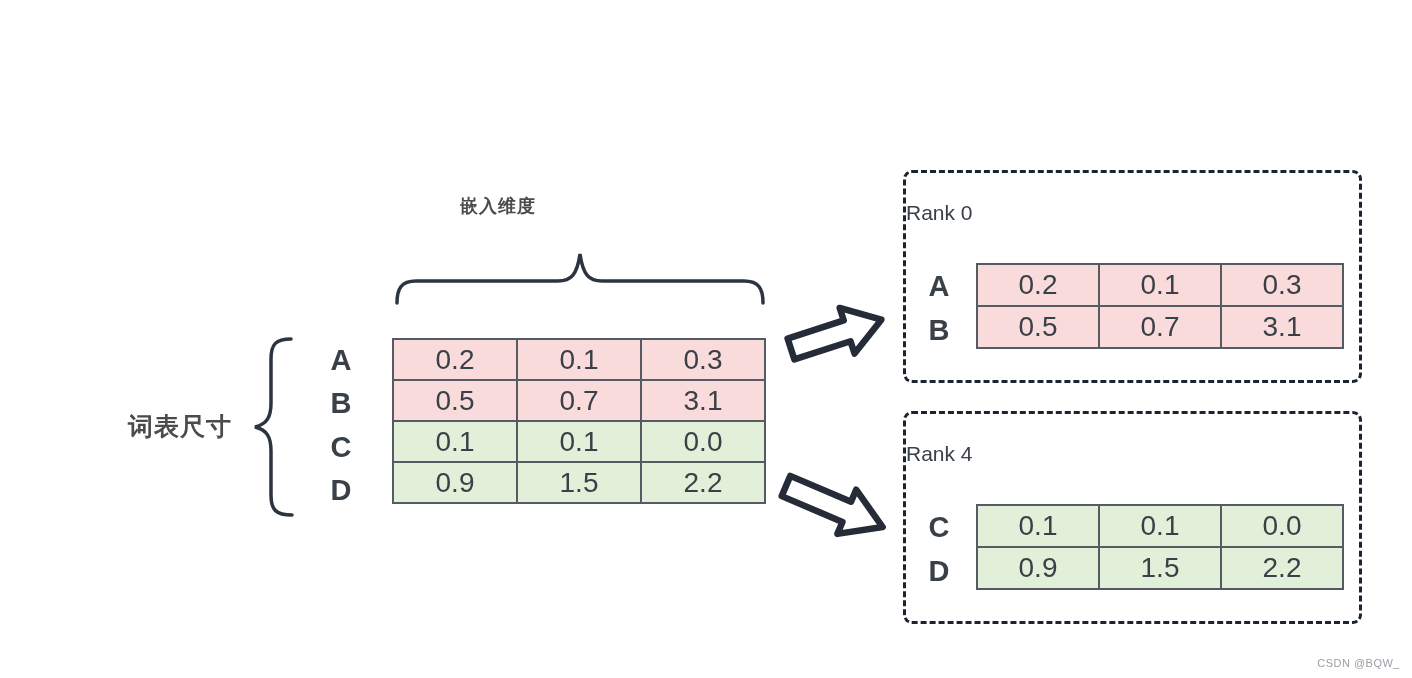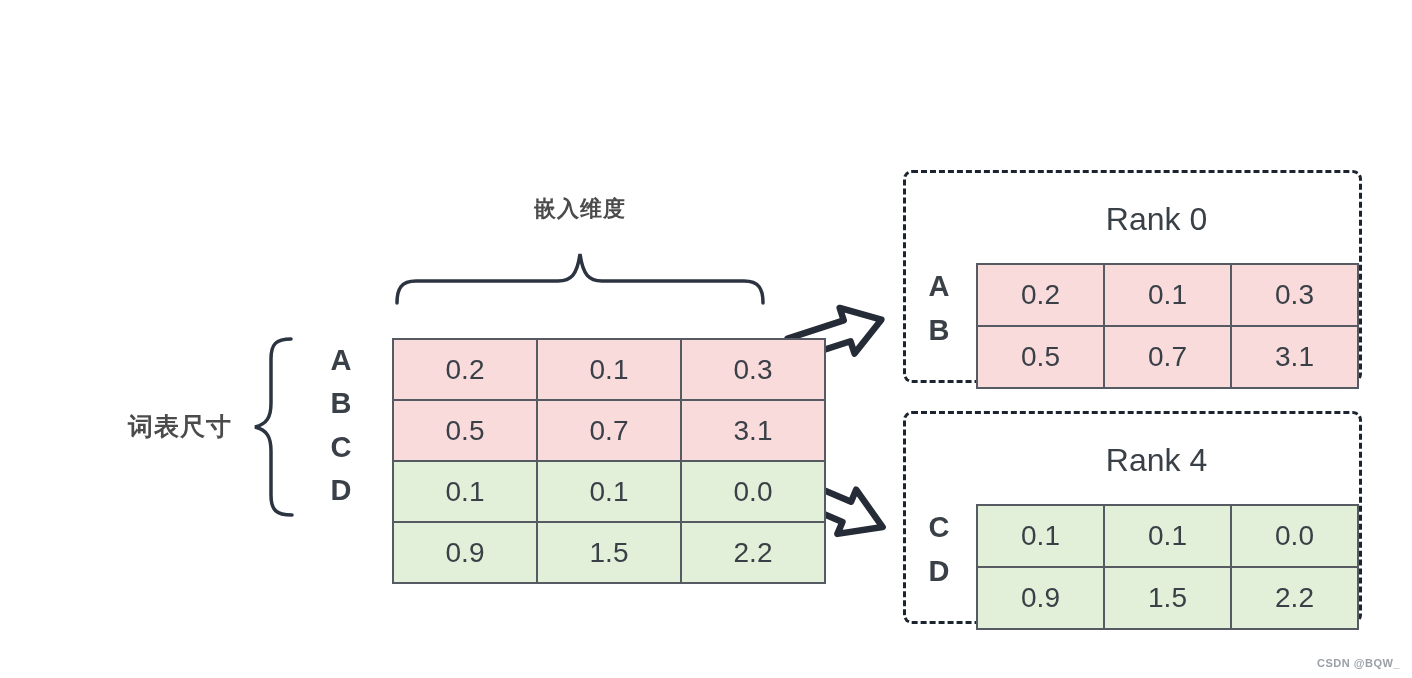--- a/index.html
+++ b/index.html
@@ -3,37 +3,37 @@
 <meta charset="utf-8">
 <style>
   html,body { margin:0; padding:0; background:#ffffff; }
   .canvas {
     position:relative; width:1412px; height:678px; background:#ffffff;
     overflow:hidden; font-family:"Liberation Sans", sans-serif; color:#3a4047;
   }
 
   
   .dim-label {
-    position:absolute; left:460px; top:194px; width:240px; text-align:center;
-    font-size:22px; font-weight:600; color:#4b4b4b; letter-spacing:1px;
+    position:absolute; left:460px; top:194px; width:240px; text-align:left;
+    font-size:18px; font-weight:600; color:#4b4b4b; letter-spacing:1px;
   }
   .vocab-label {
     position:absolute; left:128px; top:410px; width:126px; text-align:left;
     font-size:25px; font-weight:600; color:#4b4b4b; letter-spacing:1px;
   }
 
   
   svg.overlay { position:absolute; left:0; top:0; width:1412px; height:678px; }
   .brace { fill:none; stroke:#2b3440; stroke-width:3.5; stroke-linecap:round; }
   .block-arrow { fill:#ffffff; stroke:#252c37; stroke-width:6.5; stroke-linejoin:round; }
 
   
   table.mat { border-collapse:collapse; }
   table.mat td {
-    border:2px solid #565b63; text-align:center; padding:10px;
+    border:2px solid #565b63; text-align:center; padding:0;
     font-size:28px; color:#3a4047;
   }
   .main-table-wrap { position:absolute; left:392px; top:338px; }
   .main-table-wrap td { width:122px; height:39px; }
   .pink  { background:#fadbdc; }
   .green { background:#e2f0d9; }
 
   .row-label {
     position:absolute; width:42px; text-align:center;
     font-size:29px; font-weight:600; color:#3a4047; line-height:44px; height:44px;
@@ -41,34 +41,33 @@
   .main-labels .row-label { left:320px; }
 
   
   .rank-box {
     position:absolute; left:903px; width:459px; height:213px; box-sizing:border-box;
     background:#ffffff; border:3px dashed #1c2430; border-radius:9px;
   }
   .rank-box.rank0 { top:170px; }
   .rank-box.rank1 { top:411px; }
   .rank-title {
-    position:absolute; top:28px; left:0; width:100%; text-align:center;
-    font-size:32px; color:#3a4047;padding-left:24px;
+    position:absolute; top:28px; left:0; width:100%; text-align:left;
+    font-size:21px; color:#3a4047;
   }
   .rank-table-wrap { position:absolute; left:70px; top:90px; }
   .rank-table-wrap td { width:120px; height:40px; }
   .rank-box .row-label { left:12px; line-height:46px; height:46px; }
   .rank-box .row-label.r0 { top:90px; }
   .rank-box .row-label.r1 { top:134px; }
 
   
   .watermark {
     position:absolute; right:12px; bottom:9px; font-size:11px; color:#9aa0a6;
     letter-spacing:0.5px;
-    font-weight:bold;
   }
 </style>
 </head>
 <body>
 
 <div class="canvas">
 
   <div class="dim-label">嵌入维度</div>
   <div class="vocab-label">词表尺寸</div>
 

